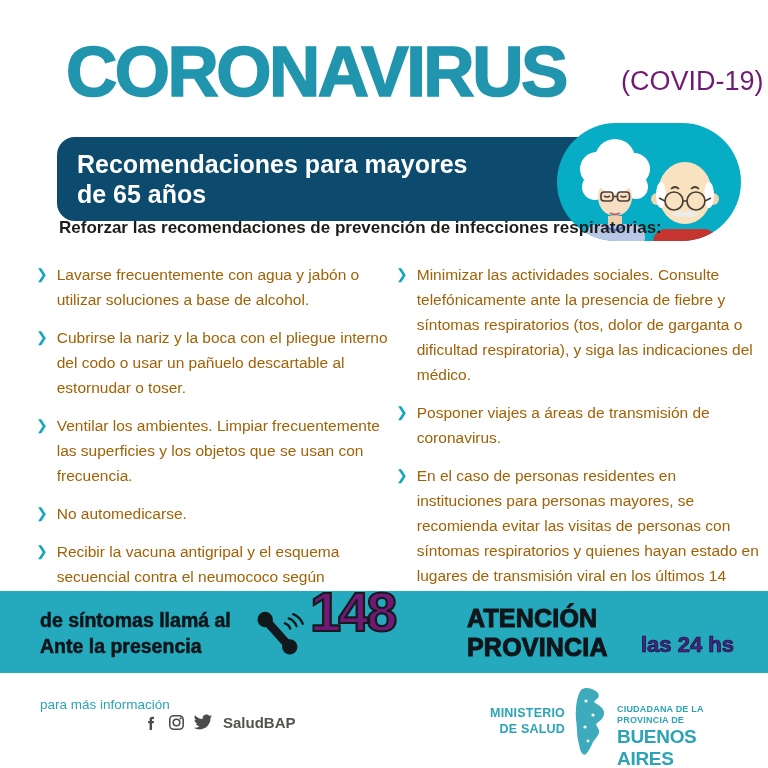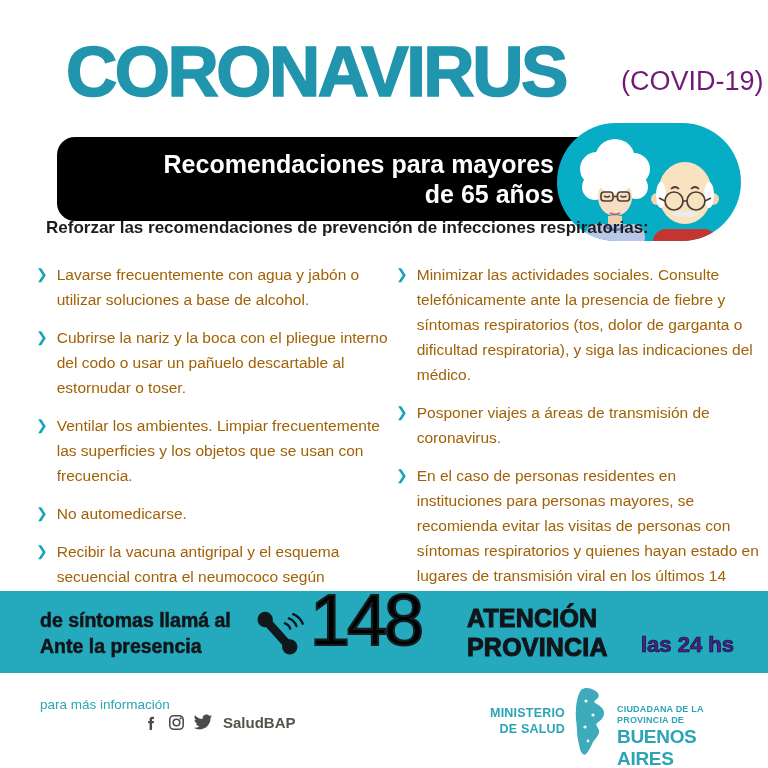--- a/index.html
+++ b/index.html
@@ -5,45 +5,45 @@
   html,body{margin:0;padding:0;}
   body{width:768px;height:768px;background:#ffffff;font-family:"Liberation Sans","DejaVu Sans",sans-serif;}
   .poster{position:relative;width:768px;height:768px;background:#fff;overflow:hidden;}
 
   
   .title{position:absolute;left:54px;top:24px;margin:12px;font-size:71px;line-height:1;
          font-weight:bold;letter-spacing:-2.5px;color:#2095ad;-webkit-text-stroke:1.6px #2095ad;}
   .covid{position:absolute;left:621px;top:66px;font-size:27px;color:#701a75;font-weight:normal;}
 
   
-  .banner{position:absolute;left:57px;top:137px;width:647px;height:84px;background:#000000;
-          border-radius:18px;color:#fff;text-align:right;box-sizing:border-box;
+  .banner{position:absolute;left:57px;top:137px;width:647px;height:84px;background:#0c4a6e;
+          border-radius:18px;color:#fff;text-align:left;box-sizing:border-box;
           padding:12px 150px 0 20px;font-weight:bold;font-size:25px;line-height:30px;}
   .capsule{position:absolute;left:557px;top:123px;width:184px;height:118px;background:#07adc4;
            border-radius:59px;overflow:hidden;}
   .capsule svg{position:absolute;left:0;bottom:-6px;}
 
   
-  .intro{position:absolute;left:46px;top:218px;margin:0;width:620px;font-size:17px;font-weight:bold;color:#1d1d1b;}
+  .intro{position:absolute;left:59px;top:218px;margin:0;width:620px;font-size:17px;font-weight:bold;color:#1d1d1b;}
 
   
   .col{position:absolute;top:262px;display:flex;flex-direction:column;gap:13px;}
   .col-left{left:36px;width:358px;}
   .col-right{left:396px;width:364px;}
   .item{display:flex;gap:9px;}
   .chev{flex:0 0 auto;color:#14a4ba;font-size:14px;line-height:25px;font-weight:bold;}
   .txt{font-size:15.5px;line-height:25px;color:#a16207;}
 
   
   .bar{position:absolute;left:0;top:591px;width:768px;height:82px;background:#25a9bc;}
   .call-label{position:absolute;left:40px;top:16px;font-size:19.5px;line-height:26px;font-weight:bold;
               color:#10151a;-webkit-text-stroke:0.5px #10151a;}
   .phone{position:absolute;left:253px;top:12px;}
-  .number{position:absolute;left:310px;top:-7px;font-size:72px;line-height:1;font-weight:normal;
-          letter-spacing:-3px;color:#000000;-webkit-text-stroke:2.2px #141a1e;}
+  .number{position:absolute;left:310px;top:-7px;font-size:56px;line-height:1;font-weight:bold;
+          letter-spacing:-3px;color:#701a75;-webkit-text-stroke:2.2px #141a1e;}
   .service{position:absolute;left:467px;top:13px;font-size:25px;line-height:29px;font-weight:bold;
            color:#10151a;-webkit-text-stroke:1px #10151a;letter-spacing:0.2px;}
   .hours{position:absolute;left:641px;top:41px;font-size:22px;font-weight:bold;color:#4c1d95;
          -webkit-text-stroke:0.7px #10151a;}
 
   
   .footer{position:absolute;left:0;top:673px;width:732px;height:95px;background:#fff;}
   .info{position:absolute;left:40px;top:24px;color:#2ca4b6;}
   .info .small{font-size:13.5px;line-height:16px;}
   .info .site{font-size:19px;line-height:21px;font-weight:bold;letter-spacing:-0.2px;}

